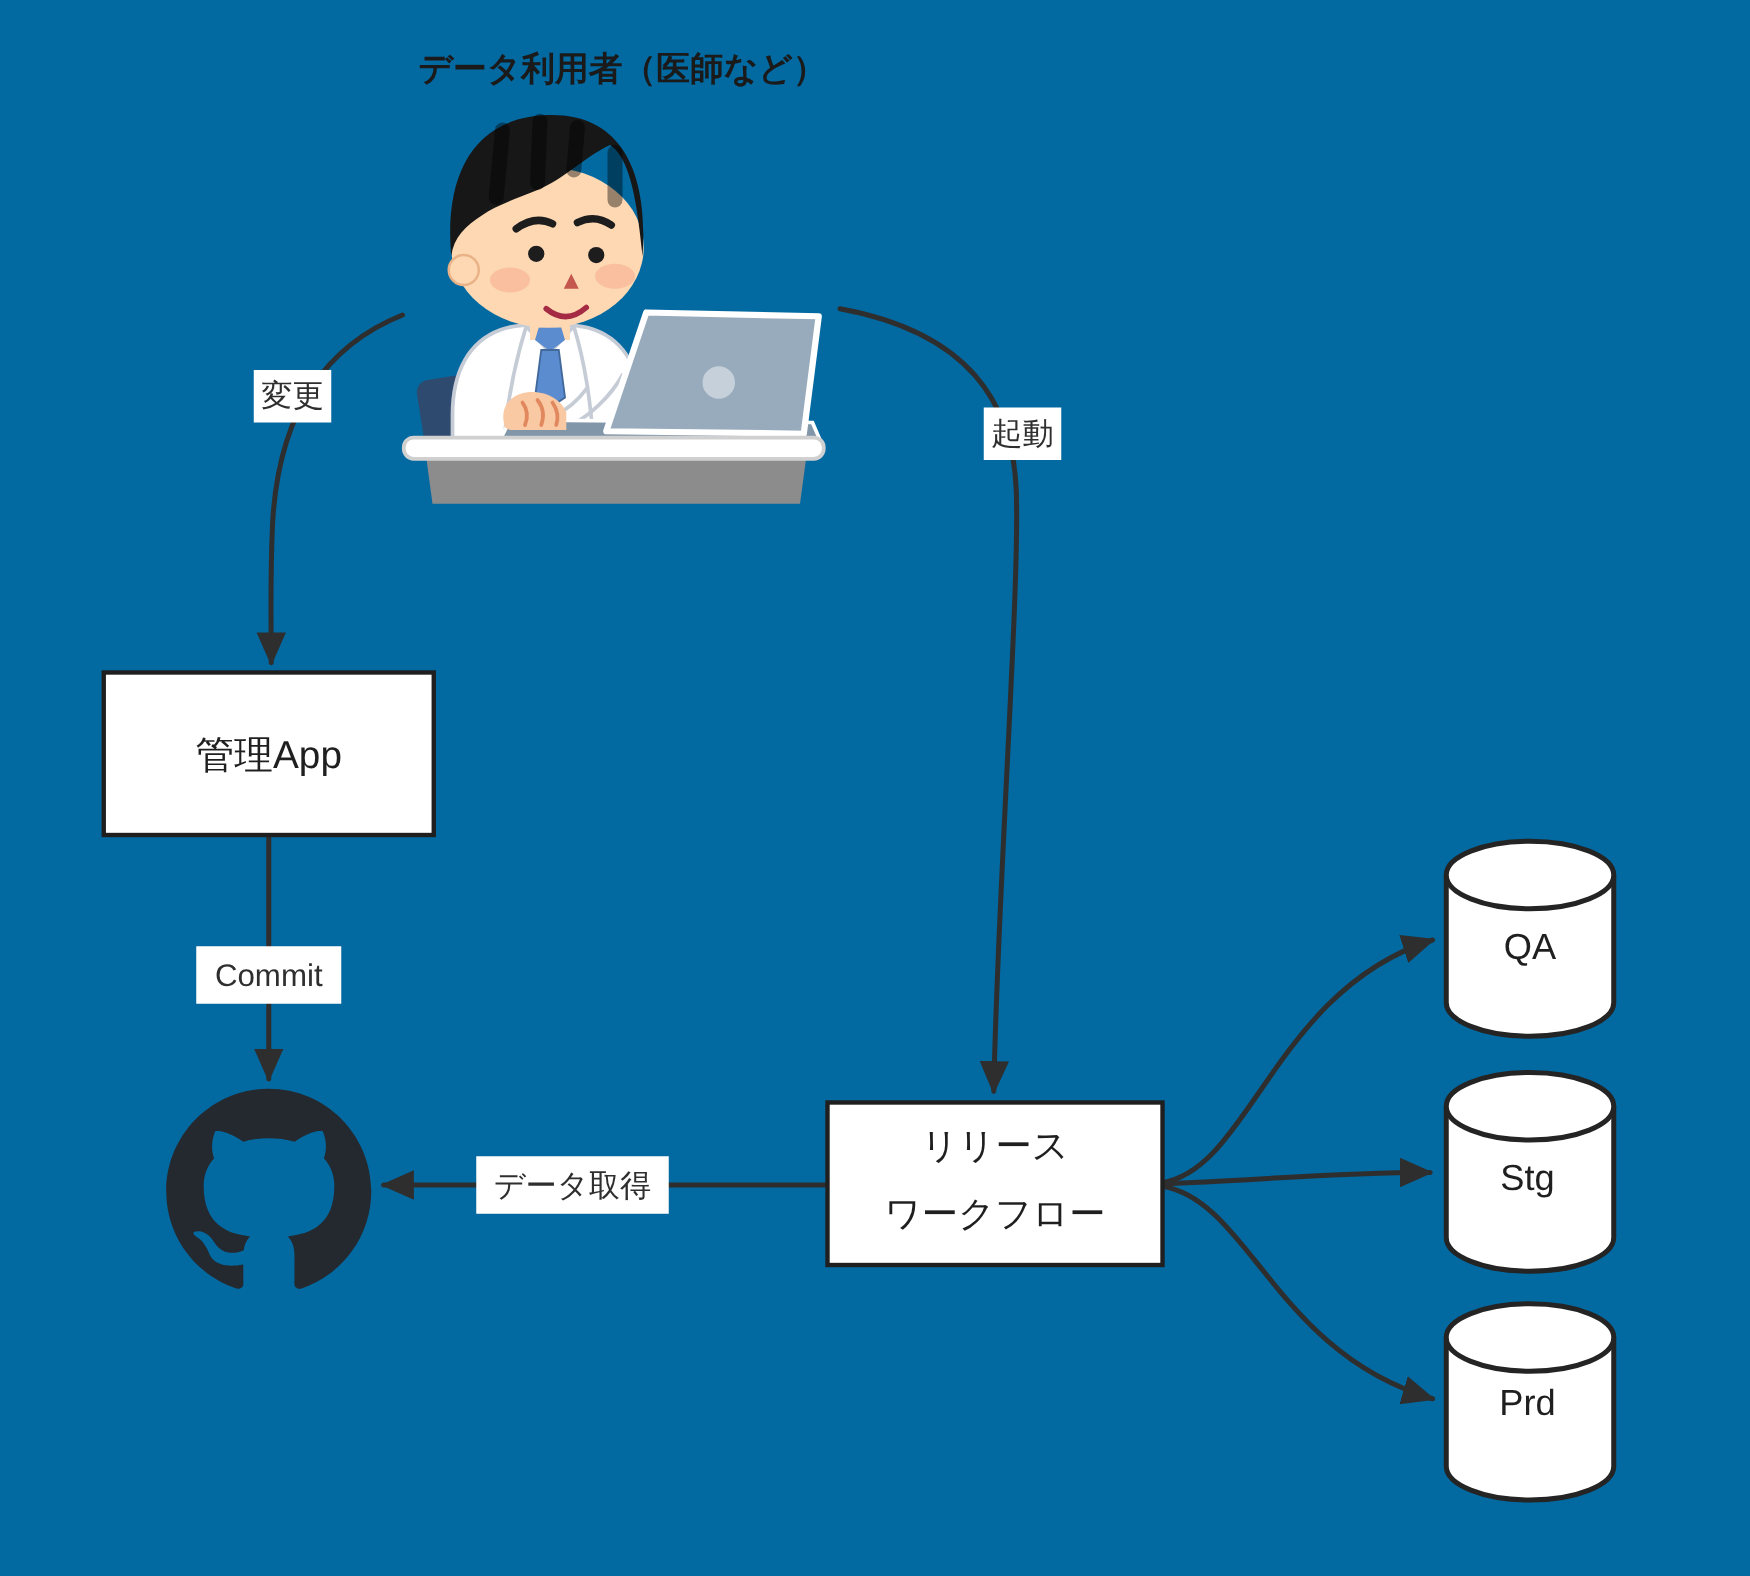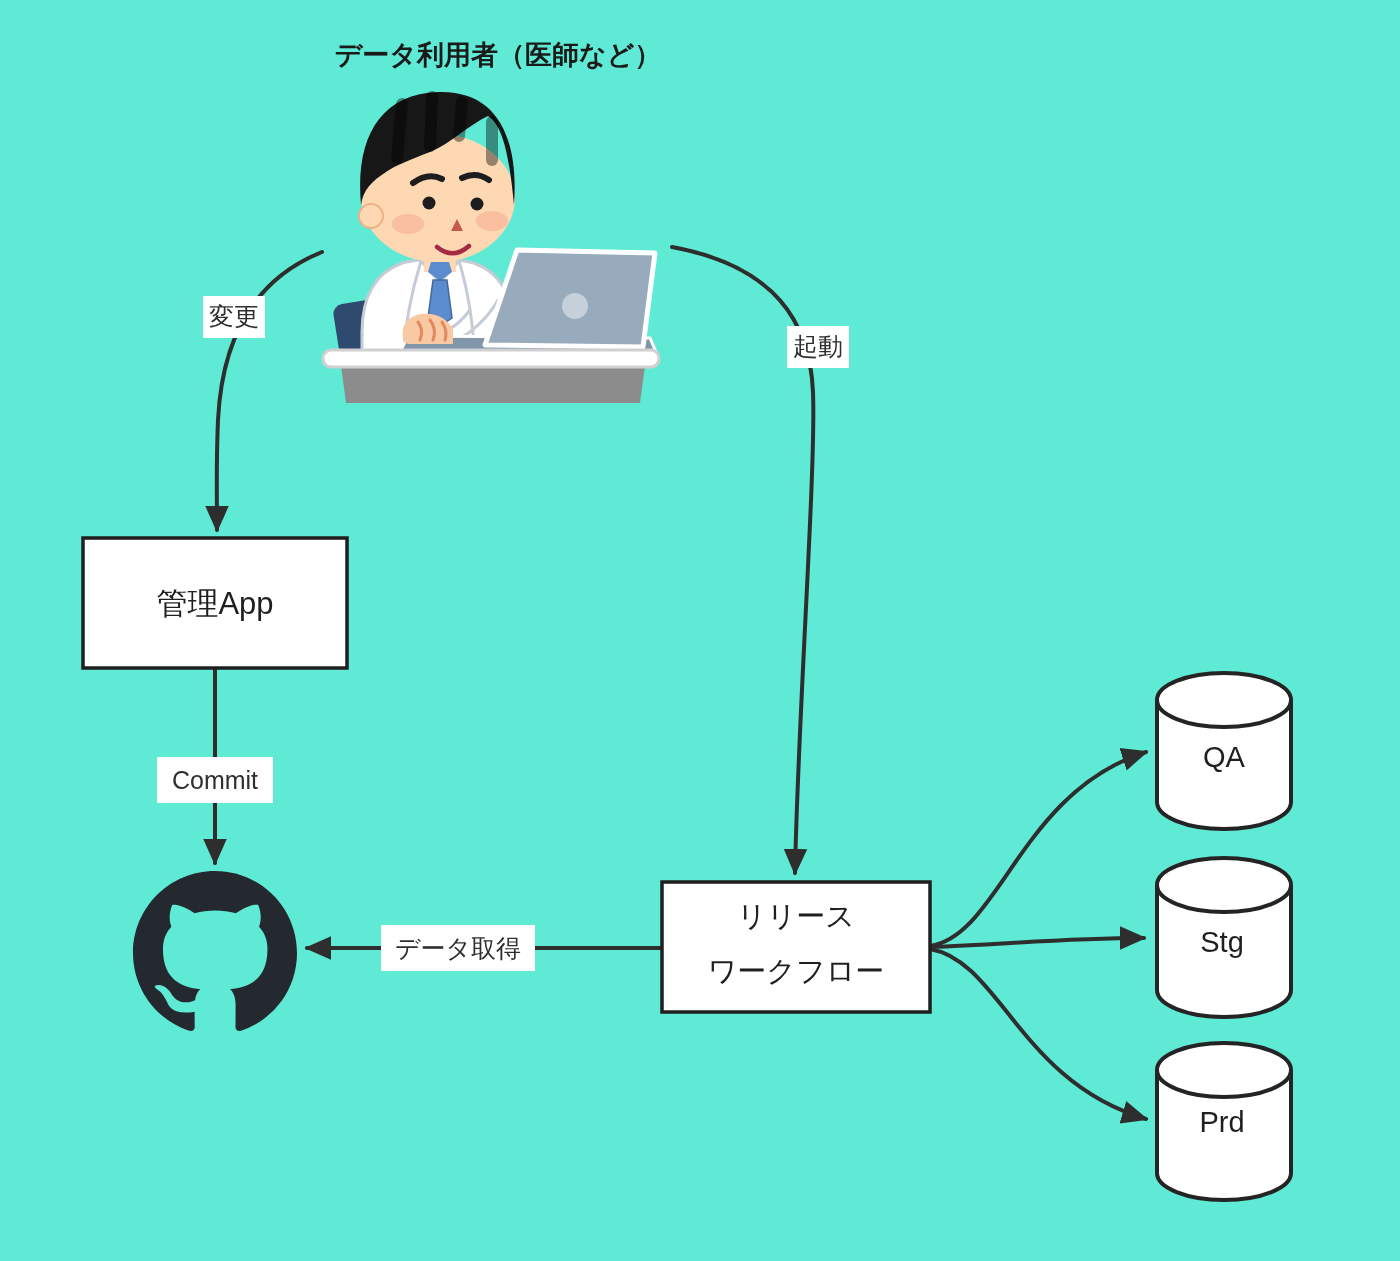--- a/index.html
+++ b/index.html
@@ -1,16 +1,16 @@
 <!DOCTYPE html>
 <html><head>
 <meta charset="utf-8">
 <style>
   html,body{margin:0;padding:0;background:#ffffff;}
-  .canvas{position:relative;width:1400px;height:1261px;background:#5eead4;overflow:hidden;
+  .canvas{position:relative;width:1400px;height:1261px;background:#0369a1;overflow:hidden;
           font-family:"Liberation Sans","DejaVu Sans",sans-serif;}
   svg{position:absolute;left:0;top:0;}
   text{font-family:"Liberation Sans","DejaVu Sans",sans-serif;fill:#2f2f2f;}
   .node-box{fill:#ffffff;stroke:#1f1f1f;stroke-width:3.5;}
   .edge{fill:none;stroke:#2e2e2e;stroke-width:4;stroke-linecap:round;}
   .edge-label-bg{fill:#ffffff;}
   .edge-label{font-size:25px;}
   .node-label{font-size:31px;fill:#1f1f1f;}
   .db-shape{fill:#ffffff;stroke:#242424;stroke-width:4;}
   .db-label{font-size:29px;fill:#1f1f1f;}

